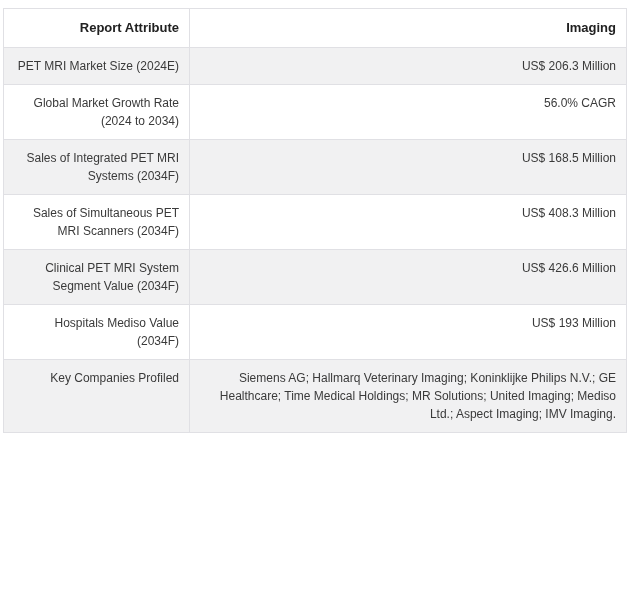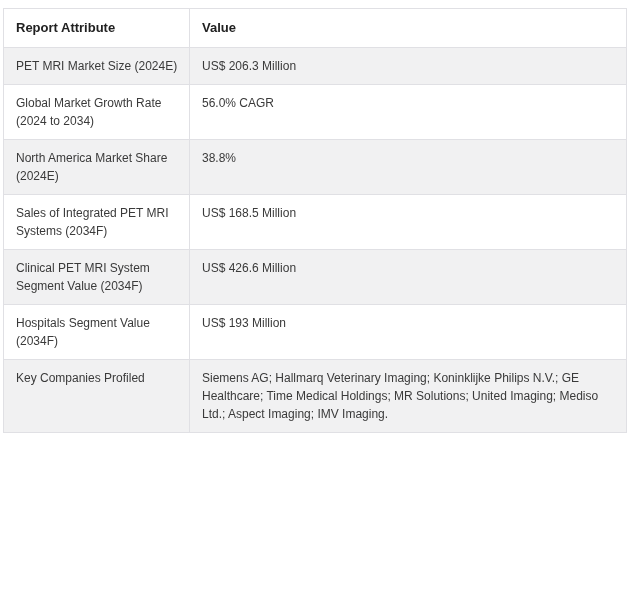--- a/index.html
+++ b/index.html
@@ -20,21 +20,21 @@
   .table-wrap {
     padding: 8px 12px 2px 3px;
   }
   table.report-table {
     border-collapse: collapse;
     table-layout: fixed;
     width: 624px;
   }
   th, td {
     border: 1px solid var(--border);
-    text-align: left;
+    text-align: right;
     vertical-align: top;
     padding: 9px 10px 9px 12px;
     font-size: 12px;
     line-height: 18px;
     color: var(--body-text);
     font-weight: 400;
     overflow-wrap: break-word;
     background: var(--row-bg);
   }
   th {
@@ -52,46 +52,46 @@
   }
 </style>
 </head>
 <body>
 
 <div class="table-wrap">
   <table class="report-table">
     <thead>
       <tr>
         <th>Report Attribute</th>
-        <th>Value</th>
+        <th>Imaging</th>
       </tr>
     </thead>
     <tbody>
       <tr>
         <td>PET MRI Market Size (2024E)</td>
         <td>US$ 206.3 Million</td>
       </tr>
       <tr>
         <td>Global Market Growth Rate (2024 to 2034)</td>
         <td>56.0% CAGR</td>
       </tr>
       <tr>
-        <td>North America Market Share (2024E)</td>
-        <td>38.8%</td>
+        <td>Sales of Integrated PET MRI Systems (2034F)</td>
+        <td>US$ 168.5 Million</td>
       </tr>
       <tr>
-        <td>Sales of Integrated PET MRI Systems (2034F)</td>
-        <td>US$ 168.5 Million</td>
+        <td>Sales of Simultaneous PET MRI Scanners (2034F)</td>
+        <td>US$ 408.3 Million</td>
       </tr>
       <tr>
         <td>Clinical PET MRI System Segment Value (2034F)</td>
         <td>US$ 426.6 Million</td>
       </tr>
       <tr>
-        <td>Hospitals Segment Value (2034F)</td>
+        <td>Hospitals Mediso Value (2034F)</td>
         <td>US$ 193 Million</td>
       </tr>
       <tr>
         <td>Key Companies Profiled</td>
         <td>Siemens AG; Hallmarq Veterinary Imaging; Koninklijke Philips N.V.; GE Healthcare; Time Medical Holdings; MR Solutions; United Imaging; Mediso Ltd.; Aspect Imaging; IMV Imaging.</td>
       </tr>
     </tbody>
   </table>
 </div>
 

